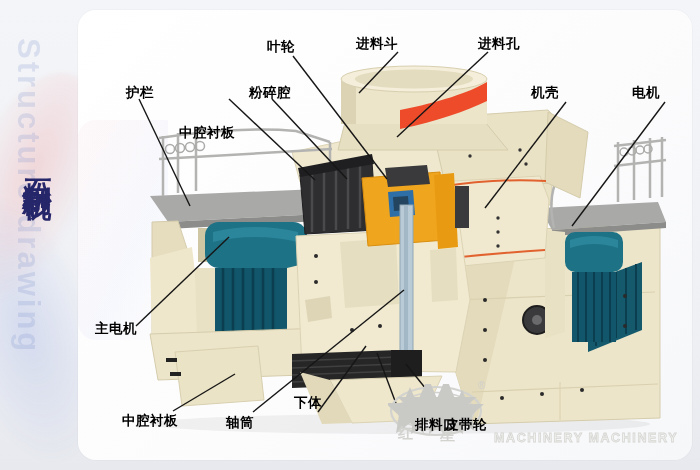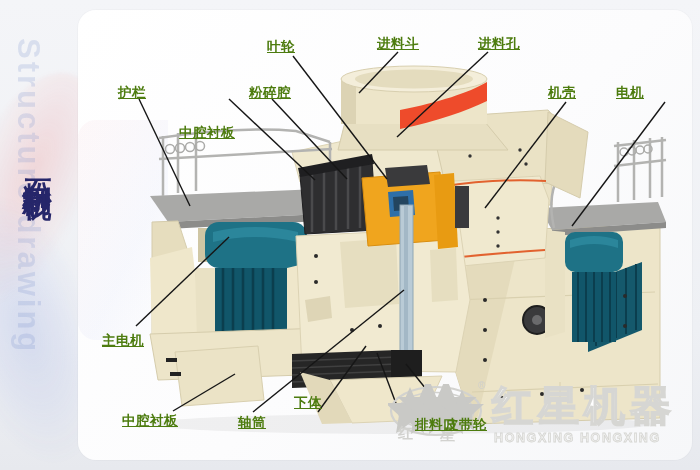--- a/index.html
+++ b/index.html
@@ -37,22 +37,22 @@
     writing-mode:vertical-rl;
     font-size:29px;font-weight:bold;letter-spacing:3px;line-height:1.05;
     color:#26266a;
   }
   
   svg.stage{position:absolute;left:0;top:0;z-index:2;}
   #leader-lines line{stroke:#161616;stroke-width:1.4;}
   
   #labels-layer{position:absolute;left:0;top:0;width:700px;height:470px;z-index:4;pointer-events:none;}
   .part-label{
-    position:absolute;font-size:13.5px;font-weight:bold;color:#4d7c0f;
-    white-space:nowrap;letter-spacing:0.5px;text-decoration:underline;
+    position:absolute;font-size:13.5px;font-weight:bold;color:#000000;
+    white-space:nowrap;letter-spacing:0.5px;
   }
   
   .logo-mark{position:absolute;left:388px;top:380px;width:302px;height:78px;z-index:3;}
   .logo-oval{position:absolute;left:0;top:4px;}
   .logo-cn-small{position:absolute;font-size:15px;font-weight:bold;color:#d2d2cf;}
   .logo-reg{position:absolute;left:90px;top:0px;font-size:10px;color:#cfcfcc;}
   .logo-big{
     position:absolute;left:104px;top:6px;font-size:41px;font-weight:bold;letter-spacing:5px;
     color:#ffffff;-webkit-text-stroke:1.6px #d6d6d3;line-height:1;white-space:nowrap;
   }
@@ -238,32 +238,31 @@
     <g fill="#FBFBFA" stroke="#C9C9C6" stroke-width="1.4">
       <path transform="translate(22,28) scale(9)" d="M0,-1 L0.294,-0.309 L0.951,-0.309 L0.476,0.118 L0.588,0.809 L0,0.382 L-0.588,0.809 L-0.476,0.118 L-0.951,-0.309 L-0.294,-0.309 Z"></path>
       <path transform="translate(40,24) scale(11)" d="M0,-1 L0.294,-0.309 L0.951,-0.309 L0.476,0.118 L0.588,0.809 L0,0.382 L-0.588,0.809 L-0.476,0.118 L-0.951,-0.309 L-0.294,-0.309 Z"></path>
       <path transform="translate(58,24) scale(11)" d="M0,-1 L0.294,-0.309 L0.951,-0.309 L0.476,0.118 L0.588,0.809 L0,0.382 L-0.588,0.809 L-0.476,0.118 L-0.951,-0.309 L-0.294,-0.309 Z"></path>
       <path transform="translate(74,28) scale(8)" d="M0,-1 L0.294,-0.309 L0.951,-0.309 L0.476,0.118 L0.588,0.809 L0,0.382 L-0.588,0.809 L-0.476,0.118 L-0.951,-0.309 L-0.294,-0.309 Z"></path>
     </g>
   </svg>
   <span class="logo-cn-small" style="left:10px;top:44px">红</span>
   <span class="logo-cn-small" style="left:52px;top:46px">星</span>
   <span class="logo-reg">®</span>
-  <div class="logo-big">红星机器</div>
-  <div class="logo-en">HONGXING HONGXING</div>
+  <div class="logo-en">MACHINERY MACHINERY</div>
 </div>
 
 <div id="labels-layer">
     <div class="part-label" style="left: 267px; top: 38px;">叶轮</div>
-    <div class="part-label" style="left: 377px; top: 35px;">进料斗</div>
+    <div class="part-label" style="left: 356px; top: 35px;">进料斗</div>
     <div class="part-label" style="left: 478px; top: 35px; text-align: right;">进料孔</div>
-    <div class="part-label" style="left: 118px; top: 84px;">护栏</div>
+    <div class="part-label" style="left: 126px; top: 84px;">护栏</div>
     <div class="part-label" style="left: 179px; top: 84px; margin-top: 40px;">中腔衬板</div>
     <div class="part-label" style="left: 249px; top: 84px;">粉碎腔</div>
-    <div class="part-label" style="left: 548px; top: 84px;">机壳</div>
-    <div class="part-label" style="left: 616px; top: 84px;">电机</div>
-    <div class="part-label" style="left: 95px; top: 332px; margin-left: 7px;">主电机</div>
+    <div class="part-label" style="left: 531px; top: 84px;">机壳</div>
+    <div class="part-label" style="left: 632px; top: 84px;">电机</div>
+    <div class="part-label" style="left: 95px; top: 320px;">主电机</div>
     <div class="part-label" style="left: 122px; top: 412px;">中腔衬板</div>
-    <div class="part-label" style="left: 238px; top: 414px;">轴筒</div>
+    <div class="part-label" style="left: 226px; top: 414px;">轴筒</div>
     <div class="part-label" style="left: 294px; top: 394px;">下体</div>
     <div class="part-label" style="left: 374px; top: 416px; margin-left: 41px;">排料口</div>
     <div class="part-label" style="left: 445px; top: 416px;">皮带轮</div>
   </div>
 
 </body></html>

